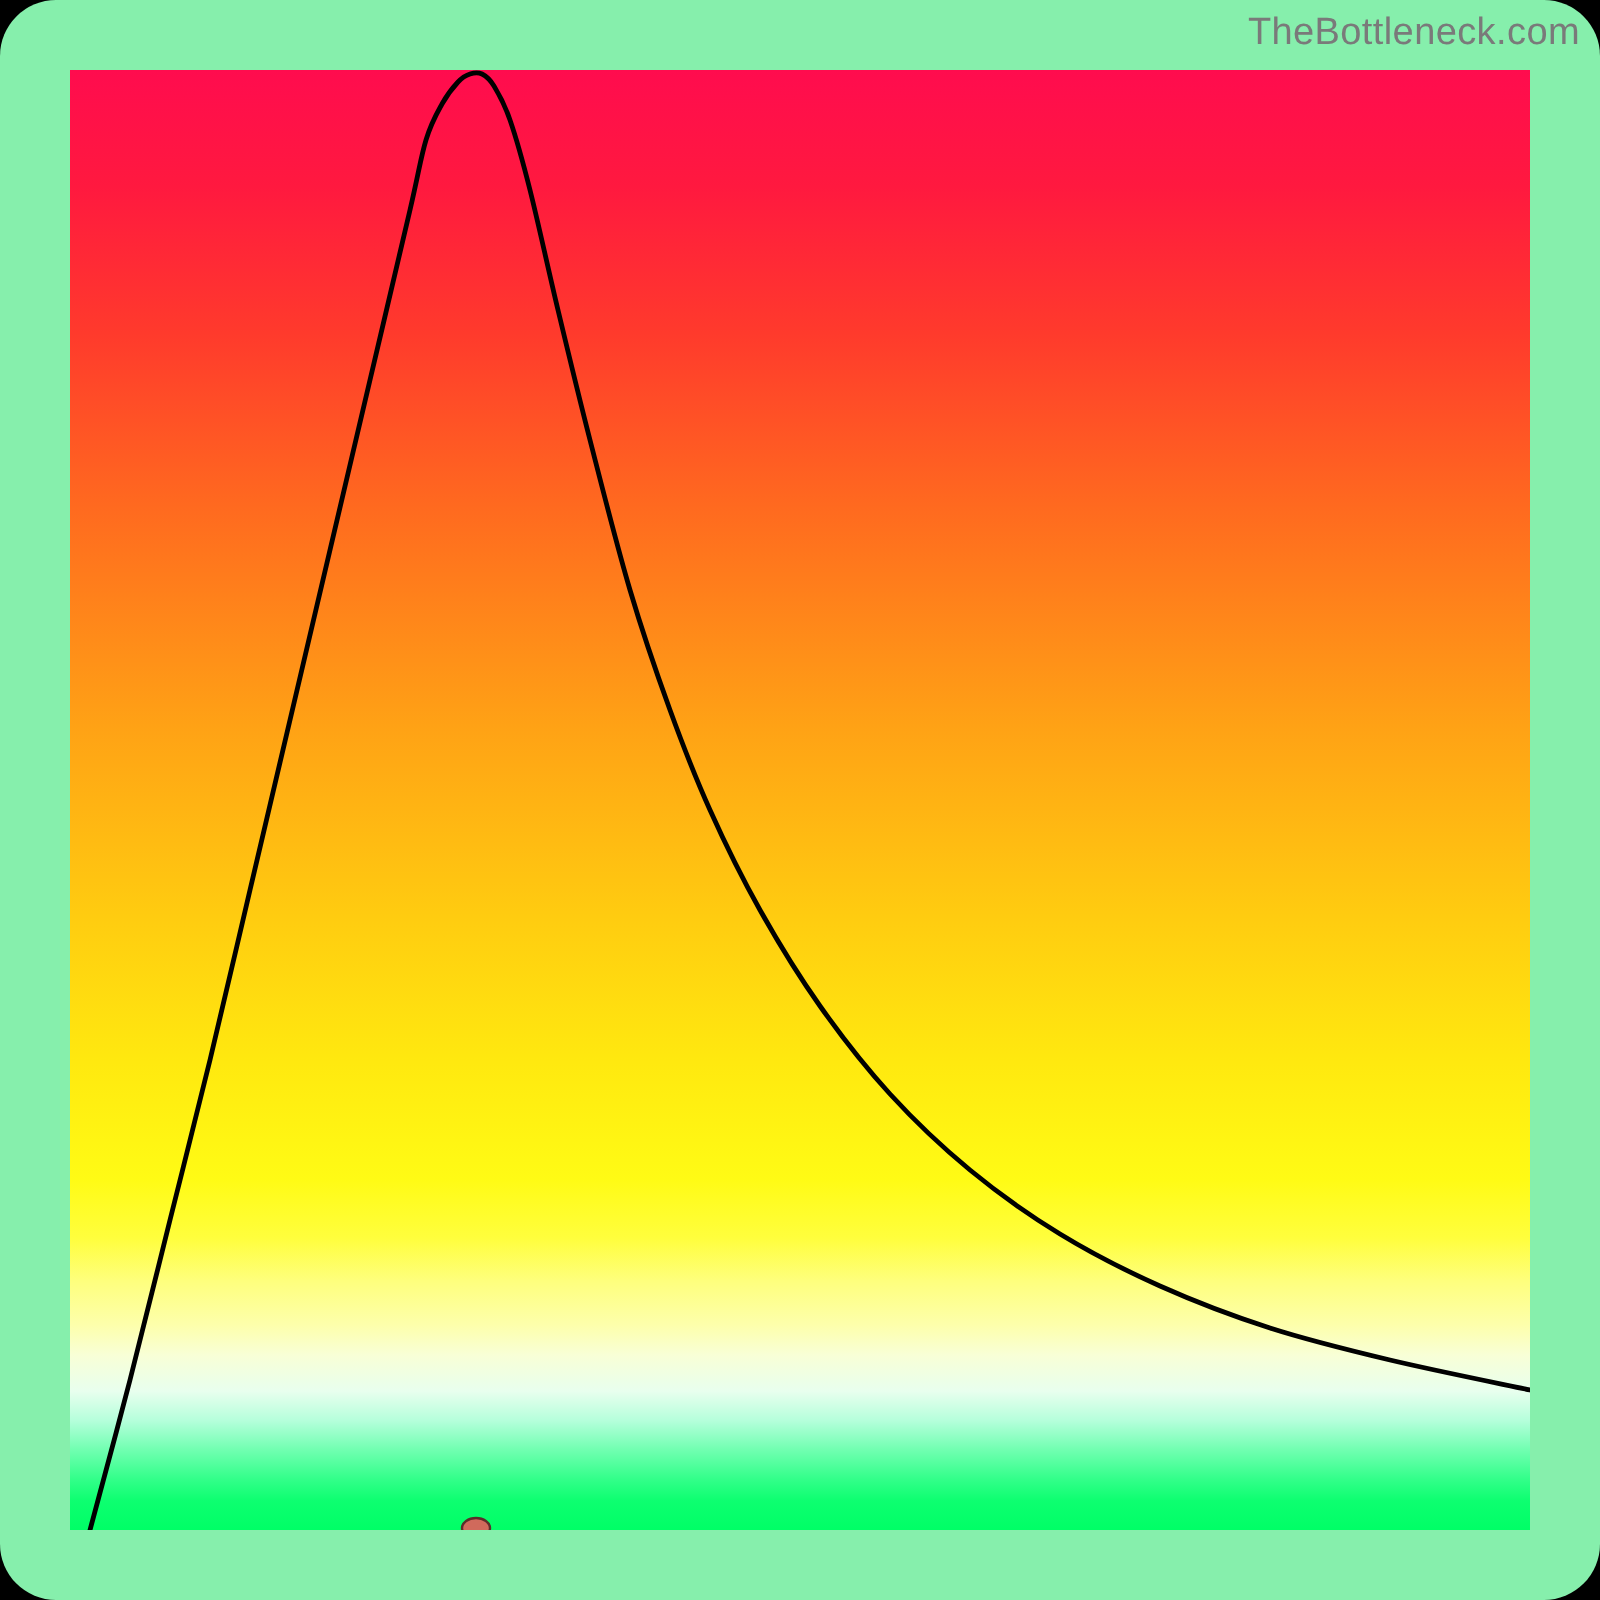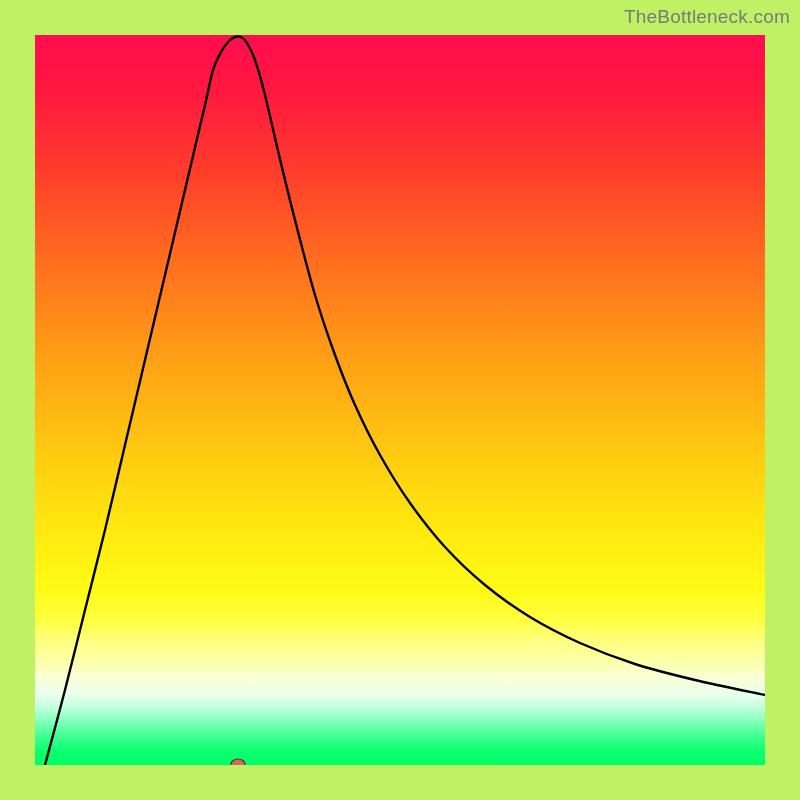--- a/index.html
+++ b/index.html
@@ -8,21 +8,22 @@
     width: 800px;
     height: 800px;
     overflow: hidden;
     background: #000;
     font-family: Arial, Helvetica, sans-serif;
   }
   .frame {
     position: relative;
     width: 800px;
     height: 800px;
-    background: #bef264;
+    background: #86efac;
+    border-radius: 28px;
   }
   .plot-area {
     position: absolute;
     left: 35px;
     top: 35px;
     width: 730px;
     height: 730px;
   }
   .gradient-bg {
     position: absolute;

